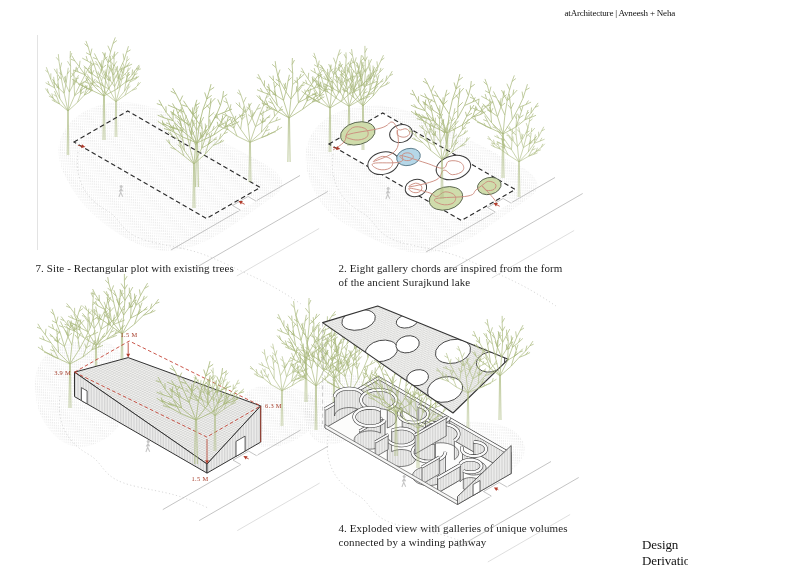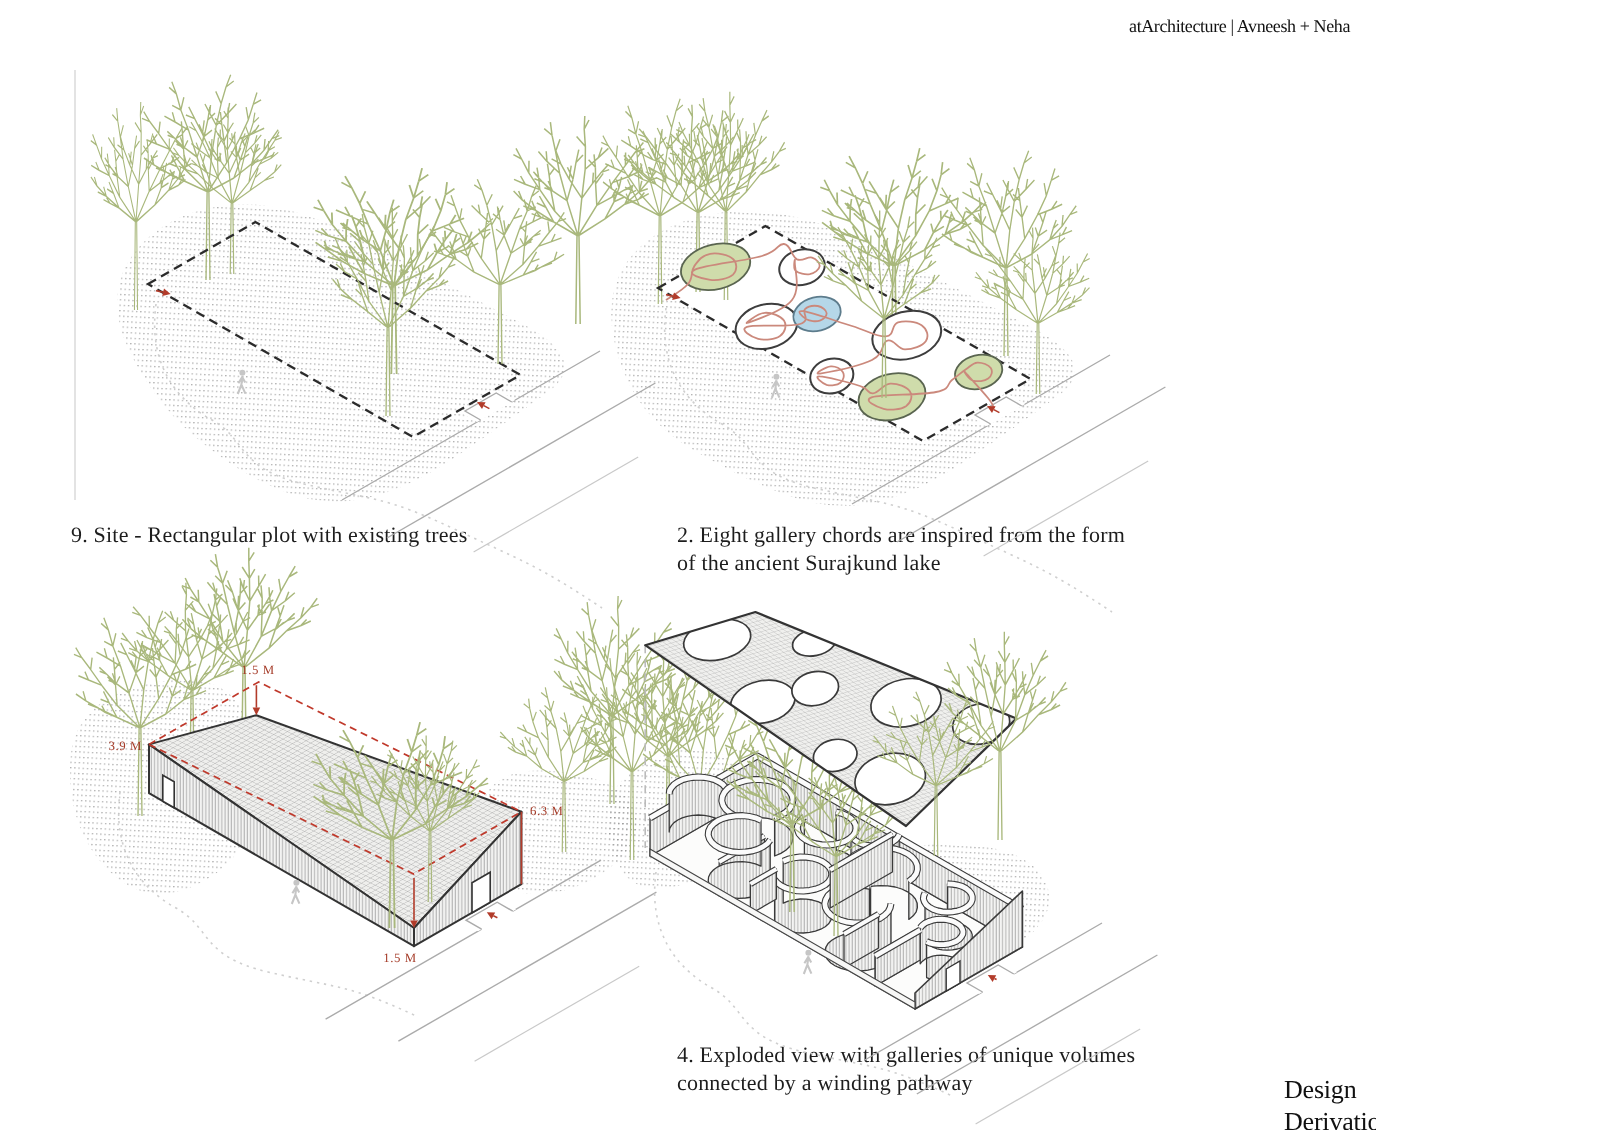--- a/index.html
+++ b/index.html
@@ -21,21 +21,21 @@
 .wire{fill:none;stroke:#cb897c;stroke-width:0.9;}
 .eW{fill:#ffffff;stroke:#3d3d3d;stroke-width:1.0;}
 .eG{fill:#cfdcab;stroke:#5a6550;stroke-width:0.9;}
 .eB{fill:#b5d7e8;stroke:#5d7c8c;stroke-width:0.9;}
 .bld{stroke:#333;stroke-width:1;fill:none;stroke-linejoin:round;}
 .gdash{stroke:#bbb;stroke-width:0.8;stroke-dasharray:4 3;fill:none;}
 </style></head><body>
 <div id="sheet">
 <div id="hdr">atArchitecture | Avneesh + Neha</div>
 <div id="ttl">Design Derivation</div>
-<div class="cap" style="left:35.5px;top:261px;">9. Site - Rectangular plot with existing trees</div>
+<div class="cap" style="left:35.5px;top:261px;">7. Site - Rectangular plot with existing trees</div>
 <div class="cap" style="left:338.5px;top:261px;">2. Eight gallery chords are inspired from the form<br>of the ancient Surajkund lake</div>
 <div class="cap" style="left:338.5px;top:521px;">4. Exploded view with galleries of unique volumes<br>connected by a winding pathway</div>
 <svg width="800" height="565" viewBox="0 0 800 565">
 <defs>
 <path id="tree0" d="M-1.1 0L-0.5 -44M1.1 0L0.5 -44M0 -44L13.5 -52.6M13.5 -52.6L23.4 -59.9M23.4 -59.9L30.6 -66.1M30.6 -66.1L35.4 -71.6M35.4 -71.6L38.8 -76.1M35.4 -71.6L39.5 -73.1M30.6 -66.1L31.9 -71.6M30.6 -66.1L34.9 -67.6M23.4 -59.9L30.4 -62.4M30.4 -62.4L35.4 -65.2M30.4 -62.4L33.2 -65.8M23.4 -59.9L25.9 -65.3M25.9 -65.3L27.5 -69.5M25.9 -65.3L29.1 -66.8M13.5 -52.6L18 -61.1M18 -61.1L20.5 -68.1M20.5 -68.1L21.8 -73.6M20.5 -68.1L19.2 -72.3M18 -61.1L23.2 -63.5M18 -61.1L18 -65.7M0 -44L9.4 -59.3M9.4 -59.3L17.3 -70.7M17.3 -70.7L23.7 -79.3M23.7 -79.3L28.6 -85.9M28.6 -85.9L32.7 -90.7M28.6 -85.9L33.2 -87.6M23.7 -79.3L23.8 -85.7M17.3 -70.7L25.1 -73.6M25.1 -73.6L30.9 -76.4M25.1 -73.6L28 -77.7M9.4 -59.3L8.8 -70.1M8.8 -70.1L8.7 -78.4M8.7 -78.4L8 -84.8M8.7 -78.4L5.3 -82.1M8.8 -70.1L12.6 -75.3M9.4 -59.3L17 -63.4M17 -63.4L22.8 -66.8M22.8 -66.8L27.3 -69.2M22.8 -66.8L26.5 -68.1M17 -63.4L19.4 -68M0 -44L1.9 -62.9M1.9 -62.9L3.6 -77.4M3.6 -77.4L3.7 -88.7M3.7 -88.7L3.1 -97.4M3.1 -97.4L3.4 -104M3.1 -97.4L5.5 -102M3.7 -88.7L-0.7 -93.8M3.6 -77.4L10.2 -83.2M10.2 -83.2L15.2 -87.8M10.2 -83.2L12 -88.2M1.9 -62.9L-4.4 -72.4M-4.4 -72.4L-8.6 -80.1M-8.6 -80.1L-11 -86.4M-8.6 -80.1L-13.2 -82.6M-4.4 -72.4L-3.4 -79.2M1.9 -62.9L7.3 -70.3M7.3 -70.3L11.6 -75.8M11.6 -75.8L15.2 -79.8M11.6 -75.8L15.6 -77.2M7.3 -70.3L7.7 -75.7M0 -44L-5.5 -61.7M-5.5 -61.7L-9.2 -75.4M-9.2 -75.4L-11.2 -86.2M-11.2 -86.2L-13 -94.4M-13 -94.4L-13.8 -100.9M-13 -94.4L-16.9 -97.7M-11.2 -86.2L-9 -92.4M-9.2 -75.4L-15.5 -81.3M-15.5 -81.3L-19.8 -86.2M-15.5 -81.3L-15.9 -86.4M-5.5 -61.7L-2.5 -72.4M-2.5 -72.4L-1 -80.8M-1 -80.8L0.4 -87.2M-1 -80.8L2.5 -84.5M-2.5 -72.4L-5.3 -78.4M-5.5 -61.7L-12.8 -66.6M-12.8 -66.6L-18 -71.2M-18 -71.2L-21.5 -75.1M-18 -71.2L-21.8 -72.6M-12.8 -66.6L-14.9 -71.5M-12.8 -66.6L-16.8 -68.1M0 -44L-11.6 -56.4M-11.6 -56.4L-19.1 -67.2M-19.1 -67.2L-24.6 -75.6M-24.6 -75.6L-28.2 -82.5M-28.2 -82.5L-31 -87.8M-28.2 -82.5L-32.3 -84.7M-24.6 -75.6L-24.5 -81.6M-19.1 -67.2L-26.4 -69.9M-26.4 -69.9L-32 -72.3M-26.4 -69.9L-28.7 -74M-19.1 -67.2L-19.7 -73.4M-19.7 -73.4L-20.5 -78.2M-19.7 -73.4L-22.3 -76.1M-11.6 -56.4L-13.5 -66.5M-13.5 -66.5L-14.4 -74.3M-14.4 -74.3L-15.3 -80.2M-14.4 -74.3L-11.6 -78.1M-13.5 -66.5L-17.6 -71M0 -44L-12.1 -51M-12.1 -51L-21.2 -56.8M-21.2 -56.8L-27.8 -61.9M-27.8 -61.9L-32.2 -66.5M-27.8 -61.9L-29.7 -66.5M-21.2 -56.8L-27.3 -59M-21.2 -56.8L-23.1 -61.6M-12.1 -51L-16.1 -58.4M-16.1 -58.4L-19.3 -64M-16.1 -58.4L-20.6 -60.5M-12.1 -51L-18.5 -53.3M-18.5 -53.3L-23.2 -55.2M-18.5 -53.3L-21.1 -56.3"></path>
 <path id="tree1" d="M-1.1 0L-0.5 -44M1.1 0L0.5 -44M0 -44L14.4 -51M14.4 -51L24.4 -58.2M24.4 -58.2L31.1 -64.9M31.1 -64.9L35.5 -70.7M35.5 -70.7L39 -75.1M35.5 -70.7L39.6 -72.2M31.1 -64.9L31.7 -70.5M24.4 -58.2L31.4 -60.7M31.4 -60.7L36.7 -62.7M31.4 -60.7L33.6 -64.5M24.4 -58.2L26.2 -63.8M26.2 -63.8L27.9 -68M26.2 -63.8L29 -66M14.4 -51L17.9 -59.9M17.9 -59.9L20.5 -66.8M20.5 -66.8L22.3 -72.2M20.5 -66.8L18.8 -70.9M17.9 -59.9L22.8 -62.9M17.9 -59.9L16.3 -64.3M0 -44L10.4 -58.7M10.4 -58.7L17.5 -70.6M17.5 -70.6L22.4 -80.1M22.4 -80.1L25.1 -87.8M25.1 -87.8L27.2 -93.8M25.1 -87.8L29.5 -90.1M22.4 -80.1L21.2 -86.4M17.5 -70.6L25.3 -73.4M25.3 -73.4L31.2 -75.9M25.3 -73.4L28.3 -77.5M10.4 -58.7L8.9 -69.4M8.9 -69.4L7.7 -77.6M7.7 -77.6L6.9 -84M7.7 -77.6L3.9 -80.8M8.9 -69.4L11.9 -75.2M8.9 -69.4L5.4 -73.2M0 -44L2.1 -62.9M2.1 -62.9L4.6 -77.3M4.6 -77.3L7.3 -88.2M7.3 -88.2L10 -96.5M10 -96.5L12.6 -102.6M10 -96.5L14.3 -99.5M7.3 -88.2L4.3 -94.3M4.6 -77.3L11 -83.3M11 -83.3L15.8 -88M11 -83.3L12 -88.5M4.6 -77.3L1 -83.3M1 -83.3L-1.7 -88M1 -83.3L1.4 -87.5M2.1 -62.9L-3.1 -73M-3.1 -73L-7.4 -80.7M-7.4 -80.7L-10.7 -86.6M-7.4 -80.7L-12.3 -82.5M-3.1 -73L-2.1 -79.8M0 -44L-6.1 -61.5M-6.1 -61.5L-10.8 -74.9M-10.8 -74.9L-15.1 -85M-15.1 -85L-17.6 -93.1M-17.6 -93.1L-20.1 -99.1M-17.6 -93.1L-21.6 -96.3M-15.1 -85L-13.4 -91.4M-15.1 -85L-19.9 -87.3M-10.8 -74.9L-18.3 -79M-18.3 -79L-24.2 -81.9M-18.3 -79L-19.8 -83.9M-6.1 -61.5L-2.1 -71.8M-2.1 -71.8L-0.1 -80.1M-0.1 -80.1L1 -86.6M-0.1 -80.1L3.9 -83.4M-2.1 -71.8L-5 -77.8M-2.1 -71.8L2.2 -74.9M-6.1 -61.5L-13.5 -66.4M-13.5 -66.4L-18.6 -71M-18.6 -71L-22.6 -74.3M-18.6 -71L-22.4 -72.4M-13.5 -66.4L-15.3 -71.4M-13.5 -66.4L-17.5 -67.9M0 -44L-12.7 -55.3M-12.7 -55.3L-21.2 -65.3M-21.2 -65.3L-27.4 -73.2M-27.4 -73.2L-32.4 -79.2M-32.4 -79.2L-35.7 -84.2M-32.4 -79.2L-36.7 -80.8M-27.4 -73.2L-26.6 -79.2M-21.2 -65.3L-28.6 -68M-28.6 -68L-34.2 -70.1M-28.6 -68L-30.6 -72.2M-12.7 -55.3L-13.6 -65.5M-13.6 -65.5L-14.2 -73.3M-14.2 -73.3L-14.8 -79.3M-14.2 -73.3L-11.1 -76.9M-13.6 -65.5L-18.1 -69.6M-13.6 -65.5L-11.2 -69.8M0 -44L-12.9 -49.4M-12.9 -49.4L-22.8 -53.8M-22.8 -53.8L-30.1 -57.6M-30.1 -57.6L-35.6 -61M-30.1 -57.6L-31.6 -62.4M-22.8 -53.8L-28.9 -56M-12.9 -49.4L-17.1 -56.6M-17.1 -56.6L-20.3 -62.3M-17.1 -56.6L-21.9 -58.4M-12.9 -49.4L-19.2 -51.7M-19.2 -51.7L-23.7 -54.3M-19.2 -51.7L-21.2 -55.2"></path>
 <path id="tree2" d="M-1.1 0L-0.5 -44M1.1 0L0.5 -44M0 -44L12.5 -53.9M12.5 -53.9L21.3 -62.6M21.3 -62.6L28.4 -69M28.4 -69L33.3 -74.3M33.3 -74.3L36.6 -78.9M33.3 -74.3L37.4 -75.8M28.4 -69L29.9 -74.4M21.3 -62.6L28.3 -65.1M28.3 -65.1L33.4 -67.5M28.3 -65.1L31.3 -68.3M12.5 -53.9L15.6 -63.1M15.6 -63.1L18.1 -70M18.1 -70L20 -75.4M18.1 -70L16.9 -74.3M15.6 -63.1L19.9 -66.8M0 -44L8.6 -59.8M8.6 -59.8L13.8 -72.7M13.8 -72.7L18.4 -82.3M18.4 -82.3L22.4 -89.5M22.4 -89.5L25.6 -94.9M22.4 -89.5L26.7 -92M18.4 -82.3L17.4 -88.6M13.8 -72.7L20.6 -77.5M20.6 -77.5L25.4 -81.6M20.6 -77.5L22.4 -82.1M13.8 -72.7L12.8 -79.3M12.8 -79.3L12.5 -84.4M12.8 -79.3L14.4 -82.9M8.6 -59.8L9 -70.6M9 -70.6L9.1 -78.9M9.1 -78.9L8.5 -85.3M9.1 -78.9L6.9 -83.4M9 -70.6L12.8 -75.9M9 -70.6L6.8 -75.3M8.6 -59.8L16.2 -63.9M16.2 -63.9L21.6 -67.7M21.6 -67.7L25.3 -71.3M21.6 -67.7L25.4 -69.1M16.2 -63.9L18.6 -68.5M0 -44L1.7 -62.9M1.7 -62.9L2.9 -77.5M2.9 -77.5L2.7 -88.8M2.7 -88.8L2.4 -97.4M2.4 -97.4L2.4 -104.1M2.4 -97.4L5.1 -101.8M2.7 -88.8L-0.9 -94.5M2.7 -88.8L5.4 -93.4M2.9 -77.5L7.4 -85M7.4 -85L10.8 -90.9M7.4 -85L7.3 -90.3M2.9 -77.5L-0.3 -83.8M-0.3 -83.8L-2.1 -88.9M-0.3 -83.8L0.2 -88M1.7 -62.9L-3.1 -73.3M-3.1 -73.3L-5.7 -81.7M-5.7 -81.7L-8.2 -87.9M-5.7 -81.7L-9.3 -85.5M-3.1 -73.3L-2.7 -80.1M1.7 -62.9L7 -70.4M7 -70.4L10.8 -76.2M10.8 -76.2L13.5 -80.9M10.8 -76.2L14.7 -78M7 -70.4L7.6 -75.8M7 -70.4L11 -72M0 -44L-4.9 -61.8M-4.9 -61.8L-8.3 -75.7M-8.3 -75.7L-10.7 -86.4M-10.7 -86.4L-13.2 -94.4M-13.2 -94.4L-14.3 -100.9M-13.2 -94.4L-16.8 -97.9M-10.7 -86.4L-8.4 -92.6M-10.7 -86.4L-14.4 -90.1M-8.3 -75.7L-14.2 -81.8M-14.2 -81.8L-18.3 -86.9M-14.2 -81.8L-15.6 -86.7M-4.9 -61.8L-2.8 -72.7M-2.8 -72.7L-1.9 -81.2M-1.9 -81.2L-1.6 -87.8M-1.9 -81.2L1.6 -85M-2.8 -72.7L-5.5 -78.8M-2.8 -72.7L0.7 -76.7M0 -44L-10.6 -57.3M-10.6 -57.3L-17.2 -68.6M-17.2 -68.6L-22.6 -77.1M-22.6 -77.1L-26.8 -83.6M-26.8 -83.6L-29.4 -89M-26.8 -83.6L-31.1 -85.2M-22.6 -77.1L-22.9 -83.1M-22.6 -77.1L-26.8 -79.5M-17.2 -68.6L-24.2 -72.2M-24.2 -72.2L-28.9 -76M-24.2 -72.2L-26.5 -76.3M-10.6 -57.3L-12.2 -67.4M-12.2 -67.4L-13.7 -75.1M-13.7 -75.1L-15 -81M-13.7 -75.1L-11.6 -79.3M-12.2 -67.4L-16.5 -71.7M0 -44L-11.3 -52.2M-11.3 -52.2L-20.2 -58.4M-20.2 -58.4L-26.6 -63.7M-26.6 -63.7L-30.8 -68.4M-26.6 -63.7L-28.2 -68.4M-20.2 -58.4L-26.2 -60.6M-11.3 -52.2L-14.3 -60.1M-14.3 -60.1L-16.4 -66.2M-14.3 -60.1L-18 -63.5"></path>
 <path id="tree3" d="M-1.1 0L-0.5 -44M1.1 0L0.5 -44M0 -44L13.9 -52M13.9 -52L23.3 -59.9M23.3 -59.9L30.8 -65.7M30.8 -65.7L36 -70.8M36 -70.8L39.8 -75M36 -70.8L40.1 -72.3M30.8 -65.7L32.4 -71.2M23.3 -59.9L30.2 -62.4M30.2 -62.4L35.1 -65.4M30.2 -62.4L32.7 -66.1M23.3 -59.9L25 -65.6M25 -65.6L26.1 -70M25 -65.6L27.6 -68M13.9 -52L17.9 -60.7M17.9 -60.7L21.4 -67.2M21.4 -67.2L24.5 -72M21.4 -67.2L21.2 -71.6M17.9 -60.7L22.7 -63.8M17.9 -60.7L16.8 -65.2M0 -44L9.8 -59.1M9.8 -59.1L16 -71.5M16 -71.5L19.5 -81.6M19.5 -81.6L21.4 -89.6M21.4 -89.6L22.1 -95.9M21.4 -89.6L25.2 -92.7M19.5 -81.6L17.3 -87.6M16 -71.5L23.4 -75.1M23.4 -75.1L29.2 -77.9M23.4 -75.1L25.7 -79.6M9.8 -59.1L9.9 -69.9M9.9 -69.9L10.7 -78.2M10.7 -78.2L11.7 -84.5M10.7 -78.2L7.9 -82.3M9.9 -69.9L14.3 -74.7M0 -44L2 -62.9M2 -62.9L4.9 -77.2M4.9 -77.2L8.2 -88M8.2 -88L10.3 -96.4M10.3 -96.4L11.7 -102.9M10.3 -96.4L14.3 -99.7M8.2 -88L6.4 -94.5M8.2 -88L12.2 -91.6M4.9 -77.2L11 -83.6M11 -83.6L15.2 -88.8M11 -83.6L11.8 -88.8M2 -62.9L-3.8 -72.7M-3.8 -72.7L-8 -80.4M-8 -80.4L-11.3 -86.3M-8 -80.4L-12.9 -82.2M-3.8 -72.7L-3.5 -79.6M0 -44L-5.7 -61.6M-5.7 -61.6L-10.8 -74.9M-10.8 -74.9L-14.3 -85.3M-14.3 -85.3L-17.6 -93.1M-17.6 -93.1L-20.4 -98.9M-17.6 -93.1L-21.9 -95.8M-14.3 -85.3L-11.9 -91.4M-10.8 -74.9L-18.3 -78.9M-18.3 -78.9L-24.2 -82M-18.3 -78.9L-20.4 -83.6M-5.7 -61.6L-3.2 -72.4M-3.2 -72.4L-1.7 -80.8M-1.7 -80.8L-0.1 -87.2M-1.7 -80.8L2.3 -84.1M-3.2 -72.4L-6.5 -78.2M-3.2 -72.4L0.4 -76.3M-5.7 -61.6L-12.8 -66.9M-12.8 -66.9L-17.7 -71.7M-17.7 -71.7L-21.4 -75.5M-17.7 -71.7L-21.5 -73.2M-12.8 -66.9L-14.3 -72M0 -44L-12 -56M-12 -56L-20 -66.4M-20 -66.4L-25.7 -74.7M-25.7 -74.7L-29.2 -81.6M-29.2 -81.6L-31.7 -87.1M-29.2 -81.6L-33.5 -83.4M-25.7 -74.7L-25.9 -80.7M-20 -66.4L-27.4 -69.1M-27.4 -69.1L-32.8 -71.8M-27.4 -69.1L-30.2 -72.8M-20 -66.4L-19.9 -72.7M-19.9 -72.7L-19.3 -77.5M-19.9 -72.7L-22.3 -75.5M-12 -56L-14 -66M-14 -66L-15.9 -73.6M-15.9 -73.6L-17.7 -79.4M-15.9 -73.6L-13.6 -77.8M-14 -66L-18.3 -70.4M-12 -56L-19.7 -58.8M-19.7 -58.8L-25.3 -61.7M-25.3 -61.7L-29.2 -64.5M-25.3 -61.7L-28.8 -63M-19.7 -58.8L-22.8 -62.6M-19.7 -58.8L-23.4 -60.1M0 -44L-12.5 -50.3M-12.5 -50.3L-21.5 -56.3M-21.5 -56.3L-27.7 -61.7M-27.7 -61.7L-32.7 -65.8M-27.7 -61.7L-29 -66.6M-21.5 -56.3L-27.6 -58.5M-12.5 -50.3L-16.1 -57.9M-16.1 -57.9L-18.8 -63.8M-16.1 -57.9L-20.6 -60.2"></path>
 <pattern id="dots" width="2.1" height="2.7" patternUnits="userSpaceOnUse" patternTransform="rotate(3)">
 <circle cx="0.8" cy="0.8" r="0.33" fill="#8f8f8f"></circle>

